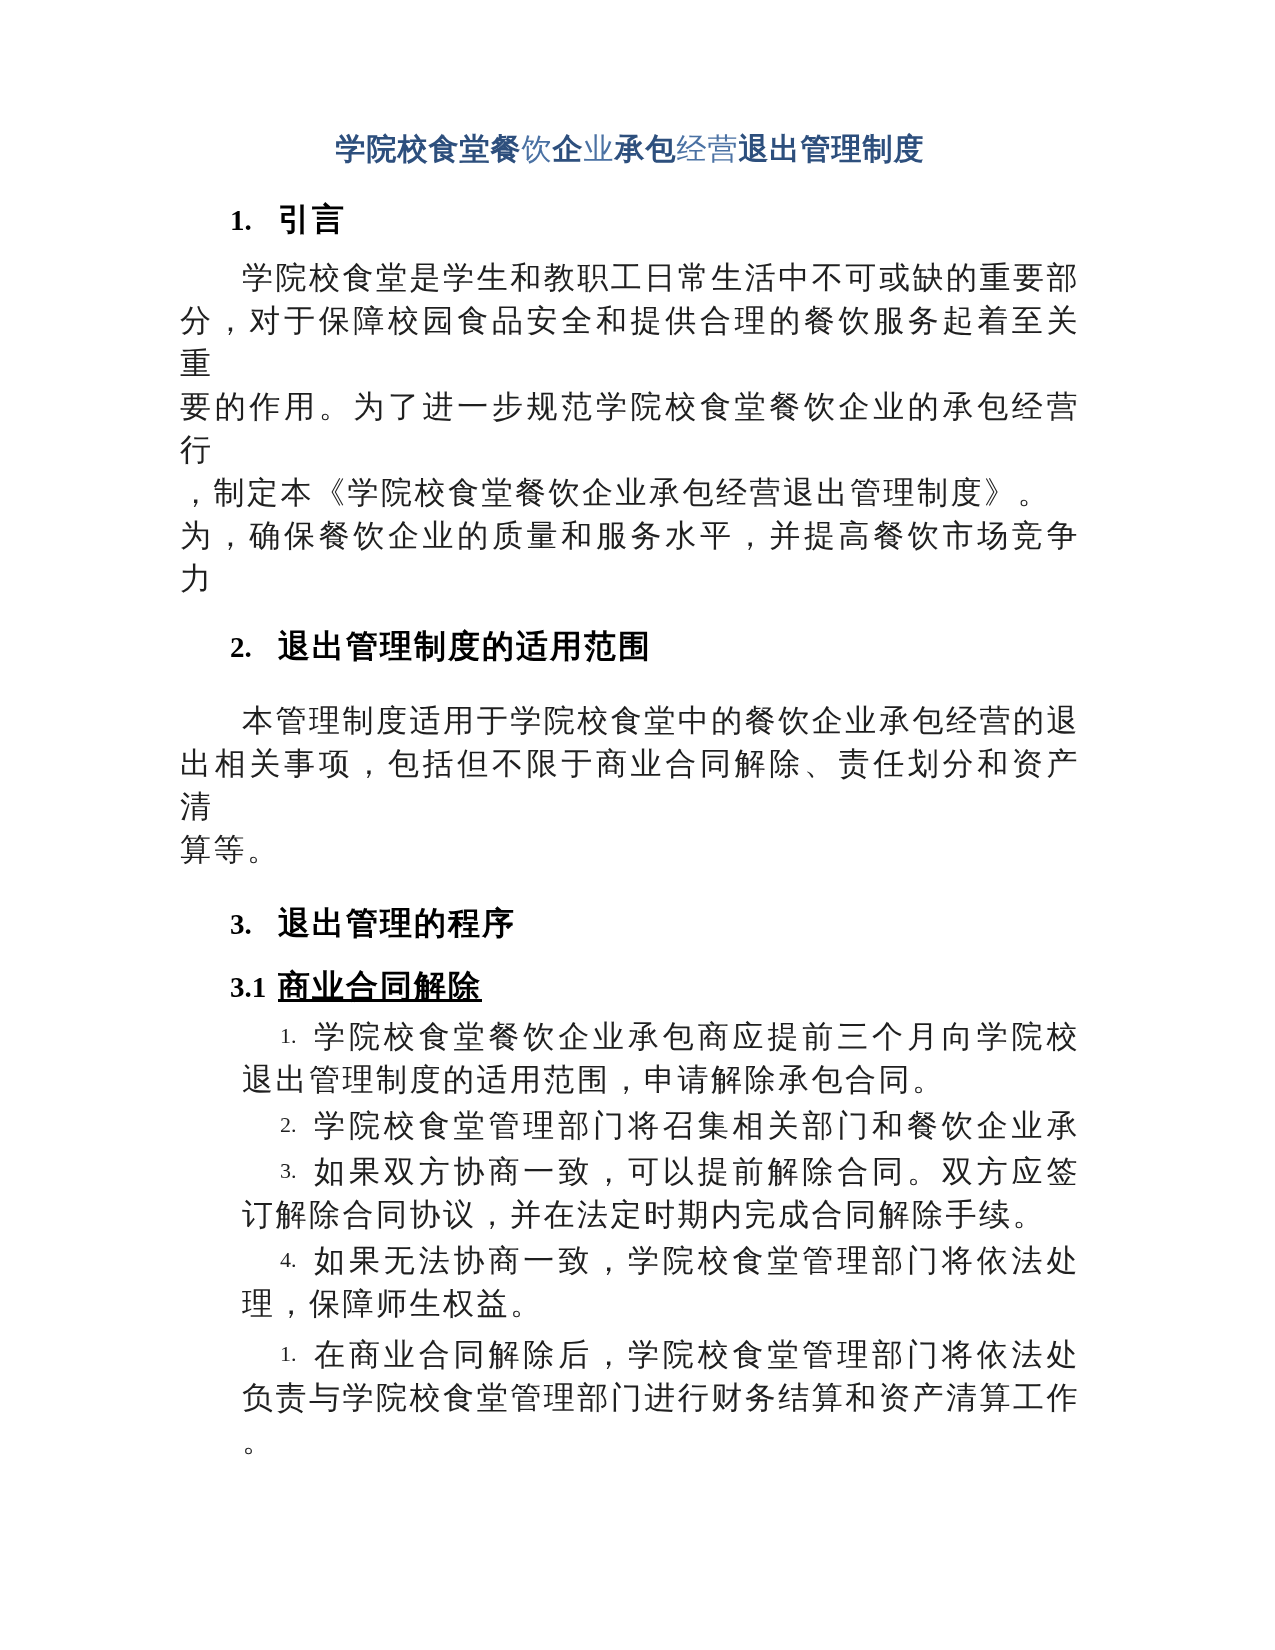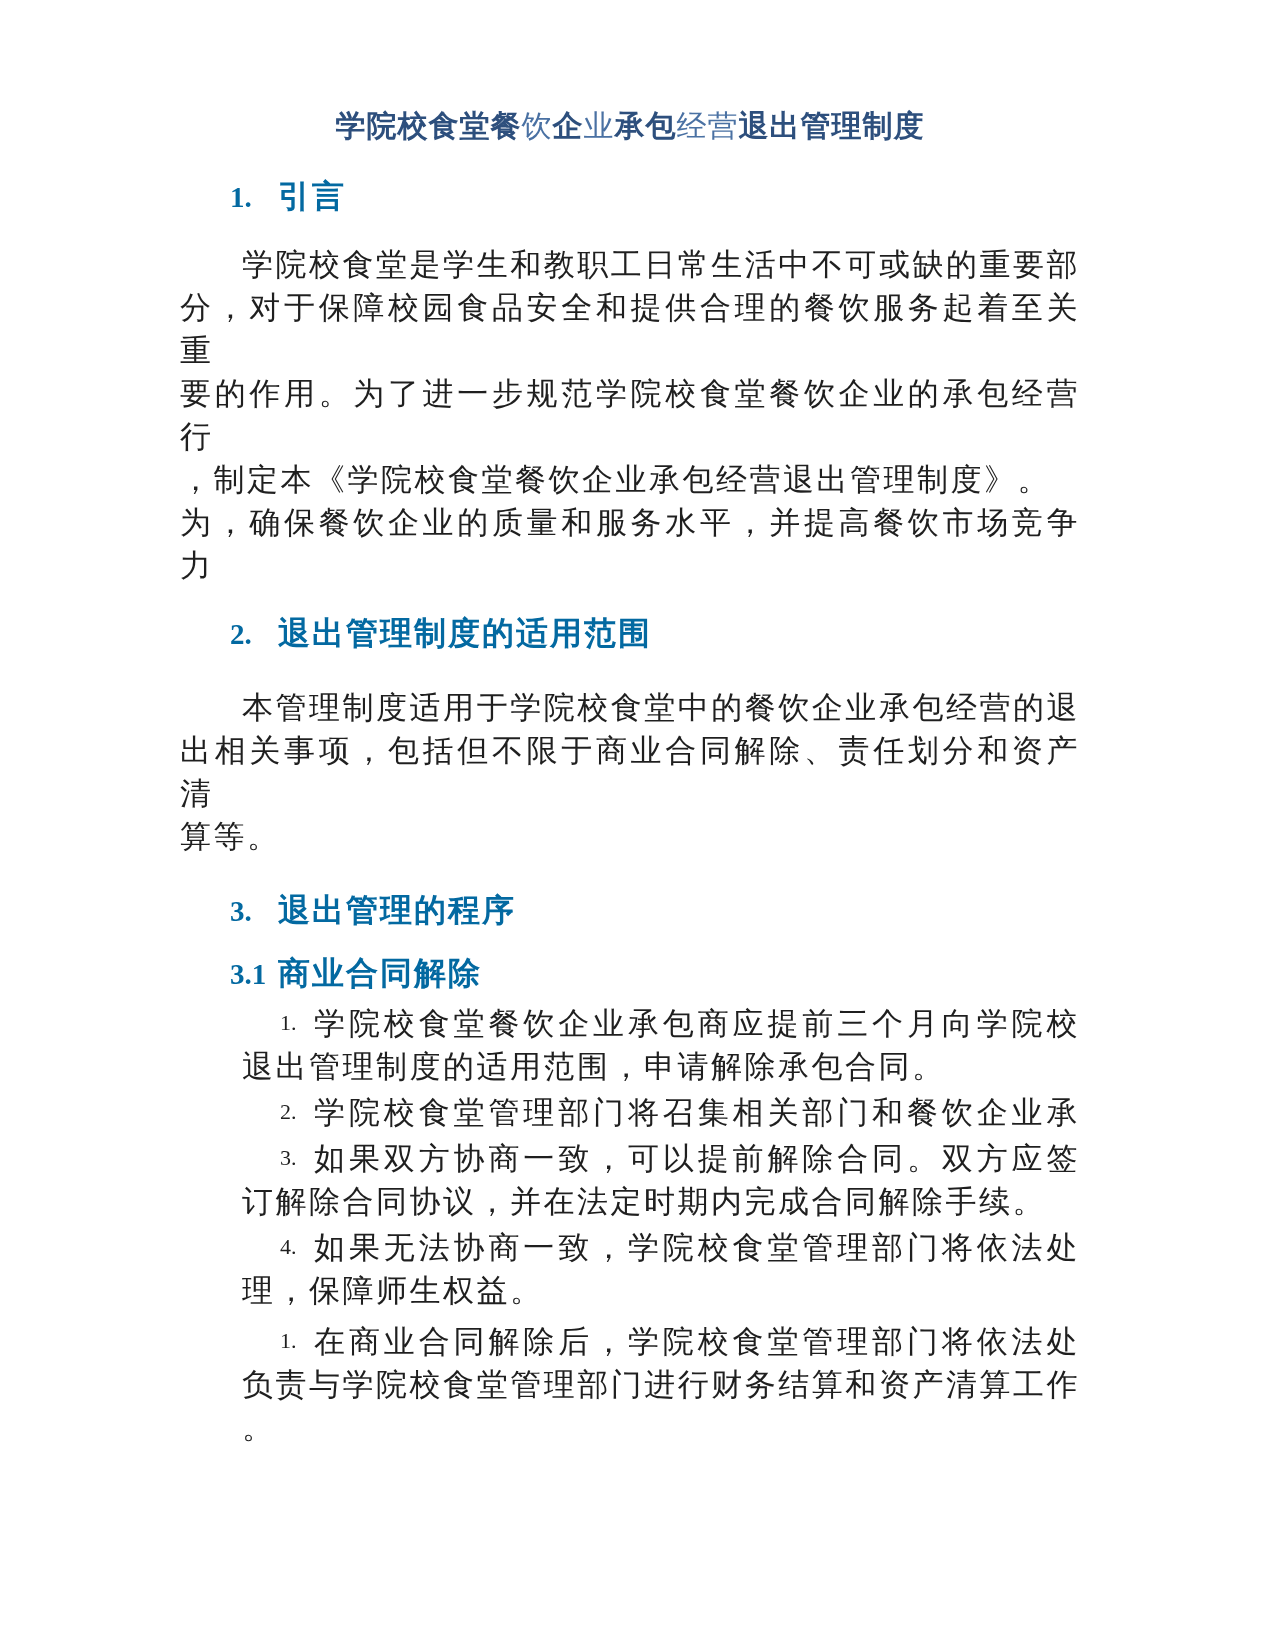--- a/index.html
+++ b/index.html
@@ -2,34 +2,34 @@
 <html style="--title-dark: #2d4f7d; --title-light: #4a71a3; --text: #1f1f1f; --page-bg: #ffffff;"><head>
 <meta charset="utf-8">
 <style>
   html,body{margin:0;padding:0;background:#ffffff;}
   .page{
     width:1275px;height:1650px;background:var(--page-bg,#fff);
     position:relative;overflow:hidden;
     font-family:"Liberation Serif","DejaVu Serif",serif;
     color:var(--text,#1f1f1f);
   }
-  .content{position:absolute;left:180px;top:0;width:900px;padding-top:82px;box-sizing:content-box;}
+  .content{position:absolute;left:180px;top:0;width:900px;padding-top:105px;box-sizing:content-box;}
 
   
   .doc-title{font-size:30px;line-height:48px;font-weight:700;text-align:center;letter-spacing:1px;white-space:nowrap;}
   .doc-title .seg-dark{color:var(--title-dark,#2d4f7d);font-weight:700;}
   .doc-title .seg-light{color:var(--title-light,#4a71a3);font-weight:400;}
 
   
-  .sec-h{font-size:32px;line-height:40px;font-weight:700;color:#0369a1;margin:26px 0 0 50px;letter-spacing:2px;}
+  .sec-h{font-size:32px;line-height:40px;font-weight:700;color:#000000;margin:26px 0 0 50px;letter-spacing:2px;}
   .sec-h .h-num{display:inline-block;min-width:48px;font-size:29px;letter-spacing:0;font-weight:700;}
-  .mt32{margin-top:32px;} .mt22{margin-top:22px;}
+  .mt32{margin-top:32px;} .mt22{margin-top:22px;text-decoration:underline;}
 
   
-  .para{margin-top:26px;}
+  .para{margin-top:16px;}
   .para2{margin-top:32px;}
   .bline{font-size:31px;line-height:43px;letter-spacing:2.5px;color:var(--text,#1f1f1f);}
   .j{text-align:justify;text-align-last:justify;text-justify:inter-character;}
   .last{text-align:left;text-align-last:left;}
   .ind{text-indent:62px;}
 
   
   .item{margin-left:62px;margin-top:3px;}
   .item.first{margin-top:8px;}
   .item-line1{position:relative;}

